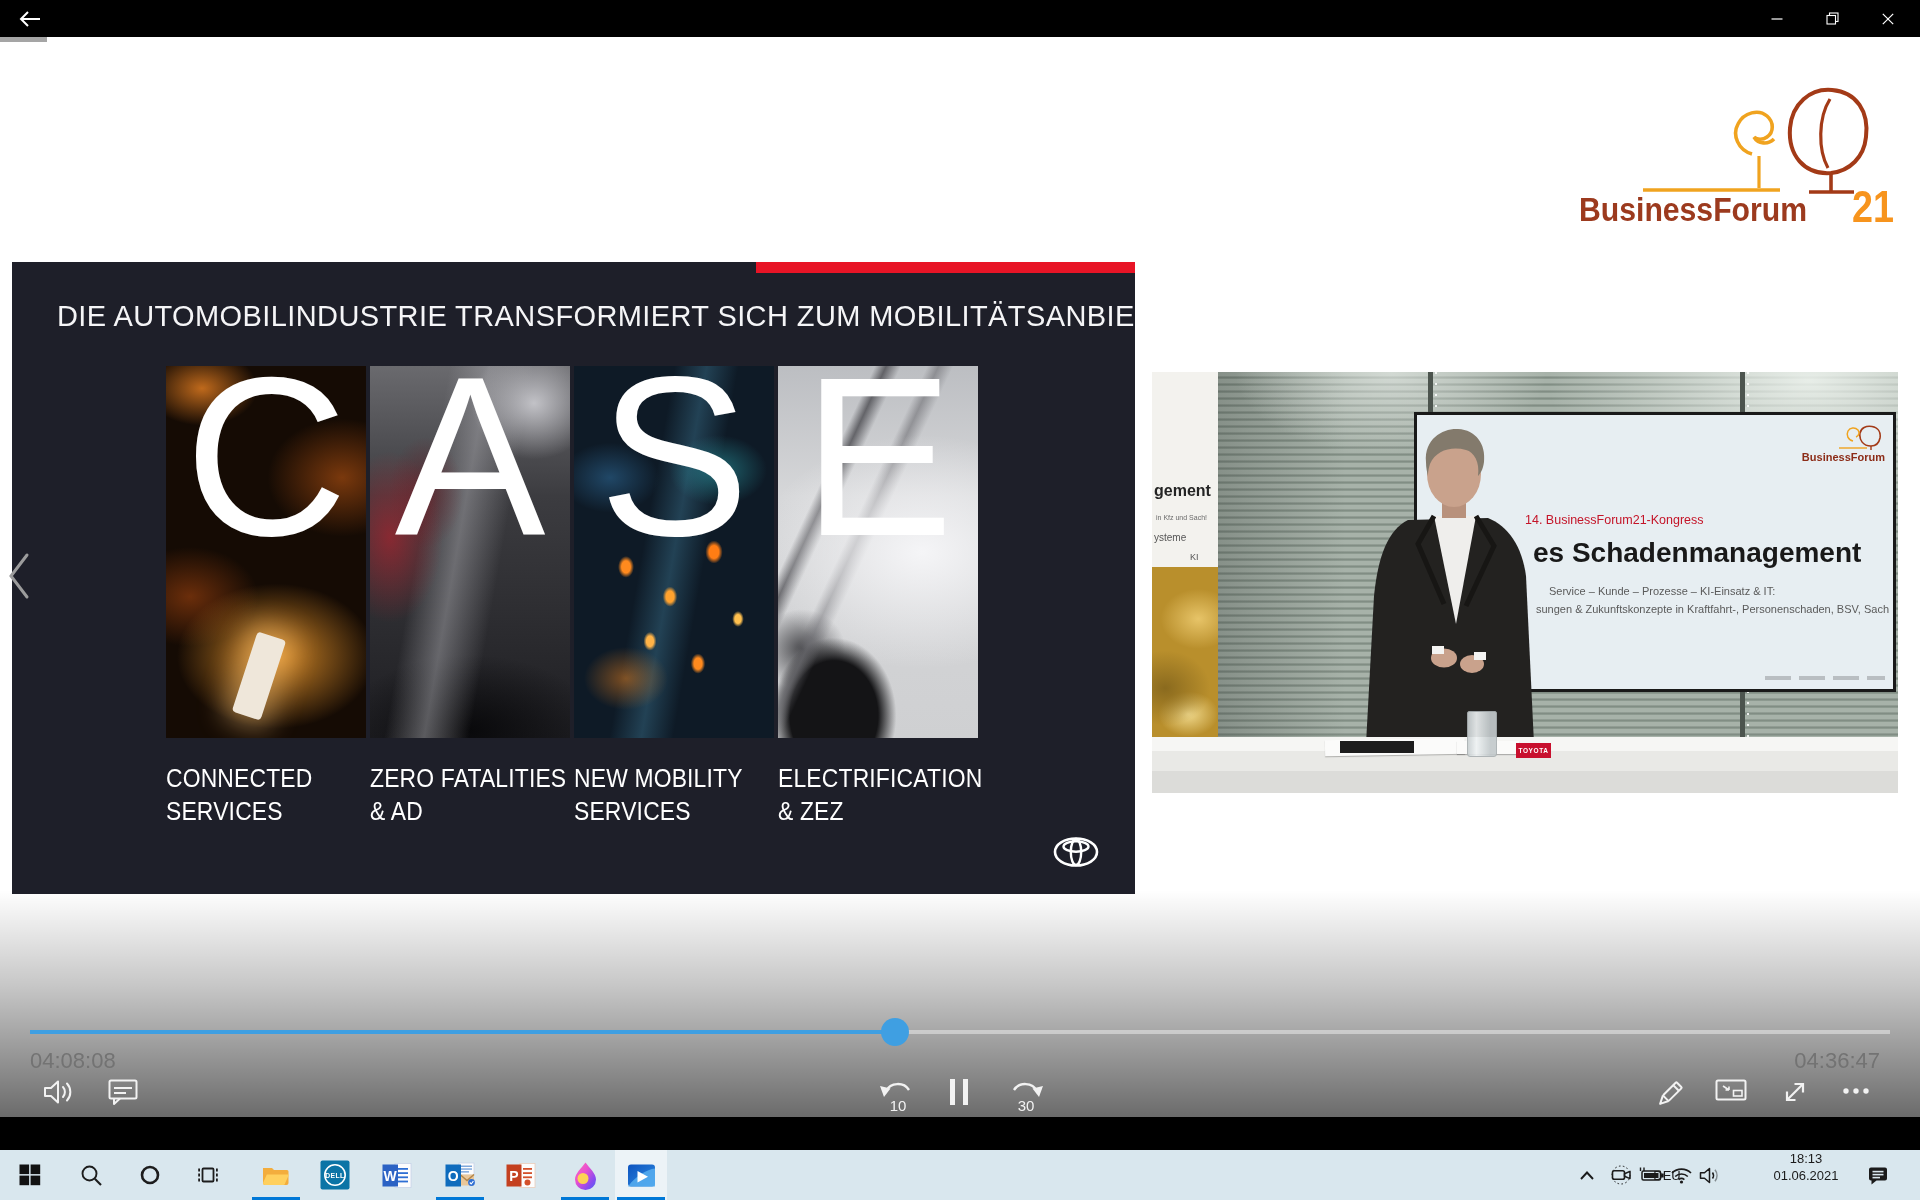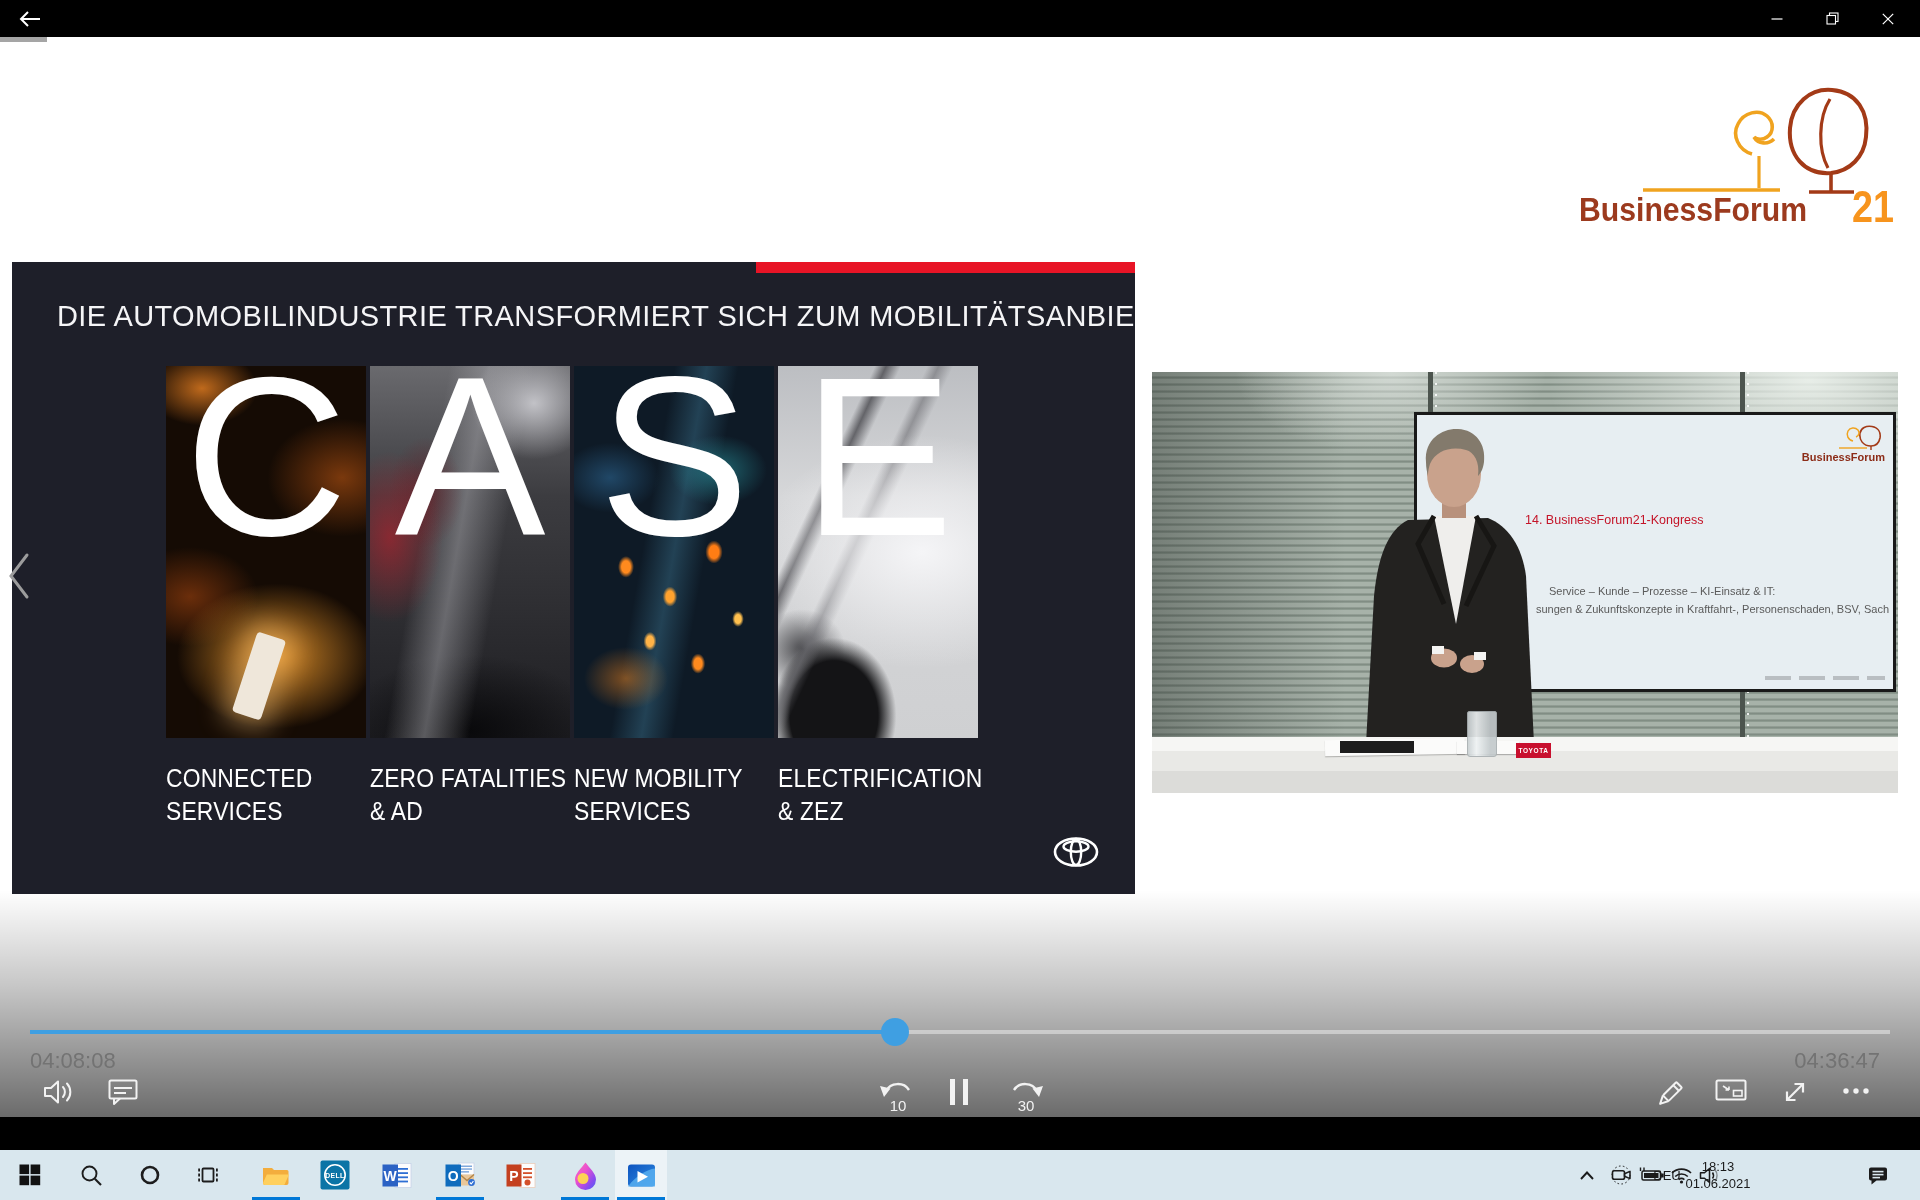--- a/index.html
+++ b/index.html
@@ -100,22 +100,22 @@
   #seek-handle{ position:absolute; left:851px; top:-12px; width:28px; height:28px; border-radius:50%; z-index:13; }
   .timetext { position:absolute; top:1048px; color:#737373; font-size:22px; z-index:12; }
   .cbtn { position:absolute; display:flex; align-items:flex-start; justify-content:center; z-index:12; width:48px; height:44px; top:1078px; }
 
   
   #taskbar { position:absolute; left:0; top:1150px; width:1920px; height:50px; z-index:30; }
   .tile { position:absolute; top:0; width:52px; height:50px; display:flex; align-items:center; justify-content:center; }
   .runbar { position:absolute; top:47px; height:3px; width:48px; }
   #tile-active { position:absolute; left:615px; top:0; width:52px; height:50px; background:rgba(255,255,255,.5); }
   .tray-item { position:absolute; top:0; height:50px; display:flex; align-items:center; justify-content:center; }
-  #tray-clock { position:absolute; left:1676px; top:0; width:84px; height:50px; display:flex; flex-direction:column;
-        align-items:center; justify-content:center; color:#1b1b1b; font-size:13px; line-height:17px; }
+  #tray-clock { position:absolute; left:1764px; top:0; width:84px; height:50px; display:flex; flex-direction:column;
+        align-items:center; justify-content:flex-start; color:#1b1b1b; font-size:13px; line-height:17px; }
   .traytext { color:#1b1b1b; font-size:13px; }
 
   svg { display:block; }
   text { font-family:"Liberation Sans", sans-serif; }
 </style>
 </head>
 <body>
 
 <div id="screen">
 
@@ -200,30 +200,38 @@
     </svg>
   </div>
 
   <div id="pvideo">
     <div id="pv-light"></div>
     <div class="pv-frame" style="left:276px;"></div>
     <div class="pv-leds" style="left:283px;"></div>
     <div class="pv-frame" style="left:588px;"></div>
     <div class="pv-leds" style="left:595px;"></div>
 
+    <div id="pv-poster">
+      <div style="position:absolute; left:2px; top:110px; font-size:16px; font-weight:bold;">gement</div>
+      <div style="position:absolute; left:4px; top:142px; font-size:7px; color:#6a6a6a;">in Kfz und Sach!</div>
+      <div style="position:absolute; left:2px; top:160px; font-size:10px; color:#555;">ysteme</div>
+      <div style="position:absolute; left:38px; top:180px; font-size:9px; color:#555;">KI</div>
+      <div class="gold"></div>
+    </div>
 
     <div id="pv-screen">
       <svg style="position:absolute; right:10px; top:10px;" width="46" height="26" viewBox="0 0 46 26">
         <path d="M34,21 C26,21 22,15 23,8 C24,3 29,0.5 35,1.5 C41,2.5 44,7 43,13 C42,18 39,21 34,21 Z" fill="none" stroke="#a33a17" stroke-width="1.6"></path>
         <path d="M16,16 C11,15 9,10 11,6 C13,2.5 18,2 21,5 C23,7.5 22,11 19,12" fill="none" stroke="#f0a31f" stroke-width="1.5"></path>
         <line x1="2" y1="23" x2="30" y2="23" stroke="#f0a31f" stroke-width="1.4"></line>
         <line x1="34" y1="21" x2="34" y2="25" stroke="#a33a17" stroke-width="1.4"></line>
       </svg>
       <div style="position:absolute; right:8px; top:36px; font-size:11px; font-weight:bold; color:#8c2c18;">BusinessForum</div>
       <div style="position:absolute; left:108px; top:98px; font-size:12.5px; font-weight:normal; color:#c41428;">14. BusinessForum21-Kongress</div>
+      <div style="position:absolute; left:116px; top:122px; font-size:28px; font-weight:bold; color:#191919;">es Schadenmanagement</div>
       <div style="position:absolute; left:132px; top:170px; font-size:11px; color:#5a5a5a;">Service – Kunde – Prozesse – KI-Einsatz &amp; IT:</div>
       <div style="position:absolute; left:119px; top:188px; font-size:11px; color:#5a5a5a;">sungen &amp; Zukunftskonzepte in Kraftfahrt-, Personenschaden, BSV, Sach</div>
       <div style="position:absolute; right:8px; bottom:9px; width:120px; height:4px;
            background:repeating-linear-gradient(90deg,#b9bec2 0 26px, transparent 26px 34px);"></div>
     </div>
 
     <svg style="position:absolute; left:196px; top:52px; z-index:4;" width="200" height="320" viewBox="0 0 200 320">
       <path d="M60,96 C40,106 30,132 26,172 L18,320 L186,320 L178,152 C174,122 160,102 140,94 Z" fill="#232220"></path>
       <polygon points="86,92 128,92 108,200" fill="#efeeec"></polygon>
       <path d="M86,92 L70,120 L96,180" fill="none" stroke="#171614" stroke-width="5"></path>

